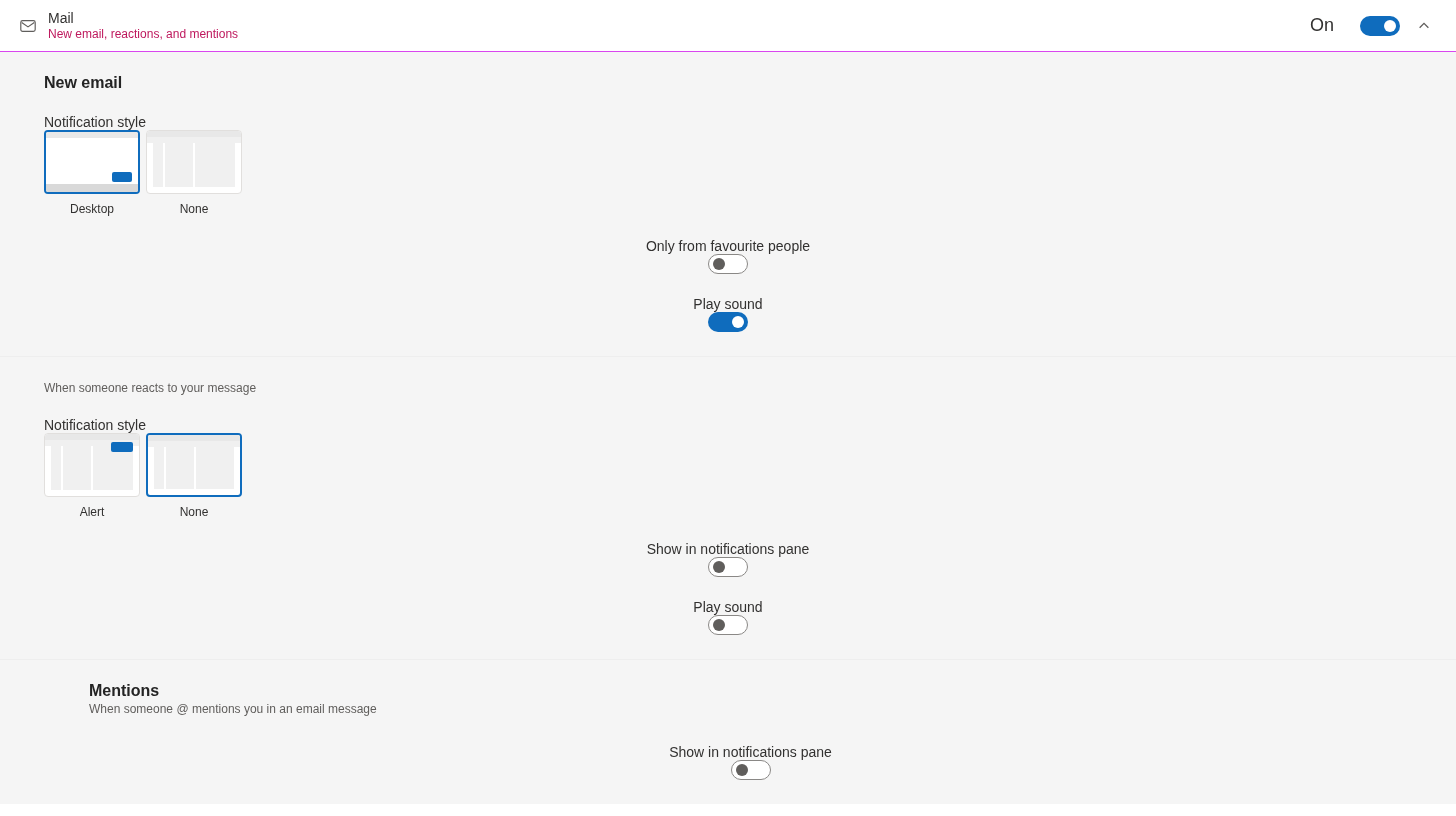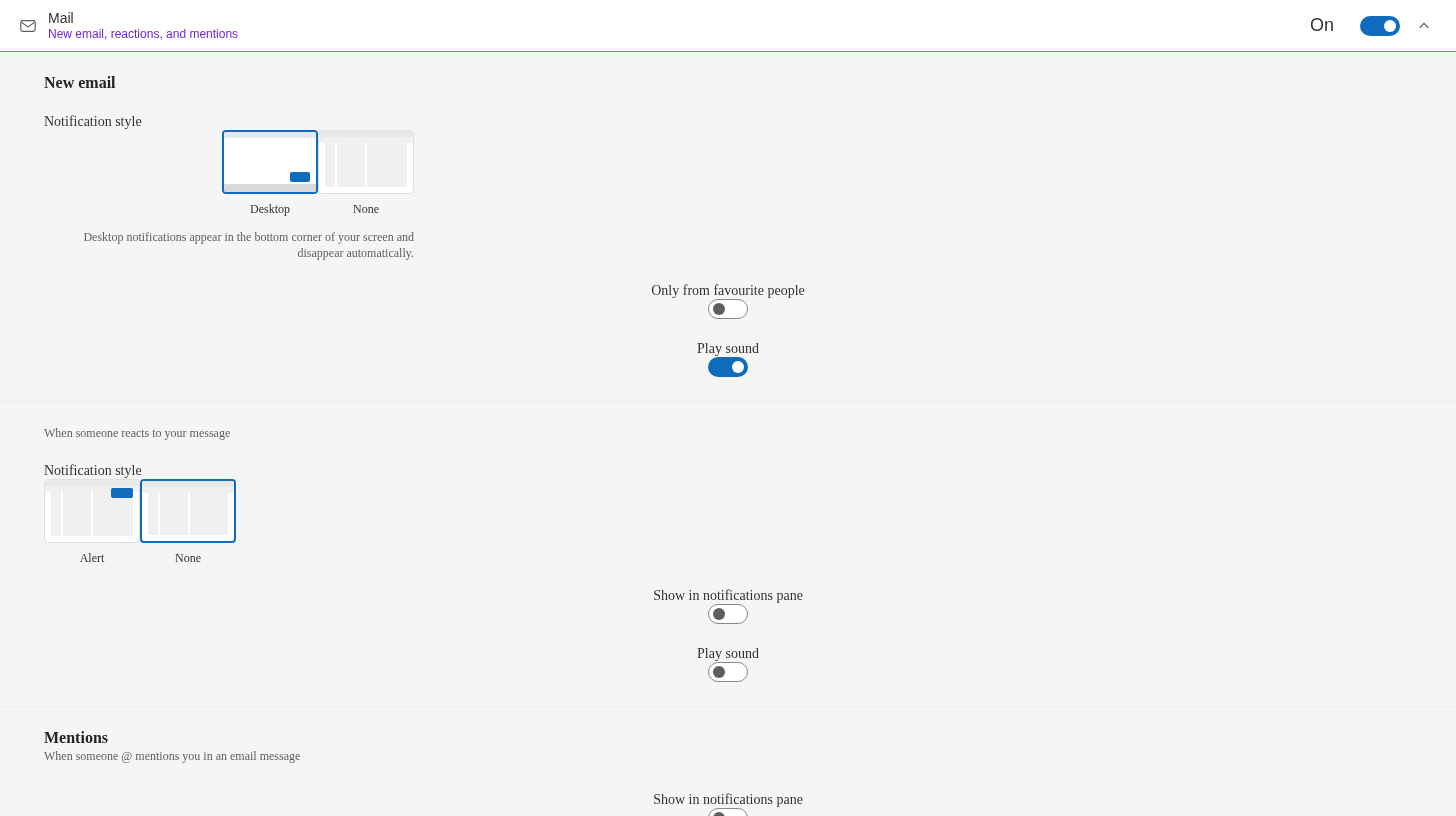--- a/index.html
+++ b/index.html
@@ -21,21 +21,21 @@
     height: 52px;
   }
   .header-icon {
     width: 20px; height: 20px;
     margin-right: 10px;
     display: flex; align-items: center; justify-content: center;
     color: #605e5c;
   }
   .header-text { flex: 1; }
   .header-title { font-size: 14px; color: #323130; }
-  .header-sub { font-size: 12px; color: #6d28d9; margin-top: 1px; }
+  .header-sub { font-size: 12px; color: #be185d; margin-top: 1px; }
   .header-right { display: flex; align-items: center; gap: 10px; }
   .on-label { font-size: 18px; color: #323130; margin-right: 16px; }
   .chevron {
     width: 28px; height: 28px;
     display: flex; align-items: center; justify-content: center;
     color: #605e5c;
     cursor: pointer;
     border-radius: 4px;
   }
 
@@ -56,23 +56,22 @@
   }
   .toggle.on .knob { background: #fff; right: 4px; }
   .toggle.off .knob { background: #605e5c; left: 4px; }
 
   
   .panel { background: #f5f5f5; padding: 0; }
   .section {
     padding: 22px 44px 24px 44px;
     border-bottom: 1px solid #eee;
     background: #f5f5f5;
-    font-family: Liberation Serif, serif;
-  }
-  .section:last-child { border-bottom: none; }
+  }
+  .section:last-child { border-bottom: none; margin-left: 45px; }
   .section-title { font-size: 16px; font-weight: 600; color: #242424; }
   .section-sub { font-size: 12px; color: #605e5c; margin-top: 2px; }
 
   .row {
     display: flex;
     align-items: flex-start;
     margin-top: 22px;
     flex-direction: column;
   }
   .row-label {
@@ -83,21 +82,21 @@
   .row-right {
     display: flex;
     flex-direction: column;
     align-items: flex-end;
   }
   .row.toggle-row { align-items: center; margin-top: 22px; }
 
   
   .thumb-row {
     display: flex;
-    gap: 0;
+    gap: 6px;
   }
   .thumb-item { text-align: center; }
   .thumb {
     width: 96px; height: 64px;
     border-radius: 4px;
     background: #fff;
     position: relative;
     cursor: pointer;
     overflow: hidden;
     border: 1px solid #e1dfdd;
@@ -171,21 +170,20 @@
             <div class="thumb">
               <div class="tw-titlebar"></div>
                 <div class="tw-topbar"></div>
               <div class="tw-col-left"></div>
                 <div class="tw-col-mid"></div>
                 <div class="tw-col-right"></div>
             </div>
             <div class="thumb-label">None</div>
           </div>
         </div>
-        <div class="thumb-desc">Desktop notifications appear in the bottom corner of your screen and disappear automatically.</div>
       </div>
     </div>
 
     <div class="row toggle-row">
       <div class="row-label">Only from favourite people</div>
       <span class="toggle off">
           <span class="knob"></span>
         </span>
     </div>
 

